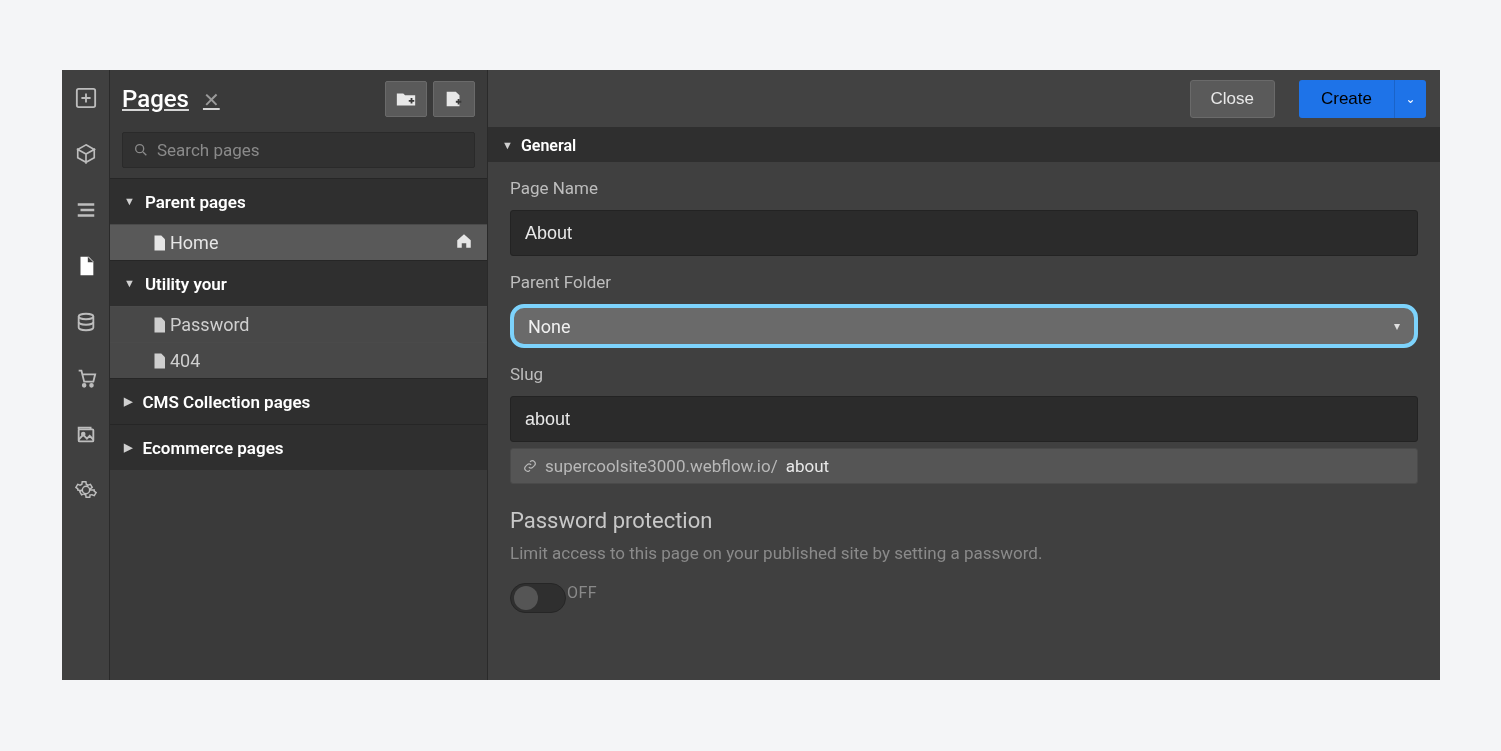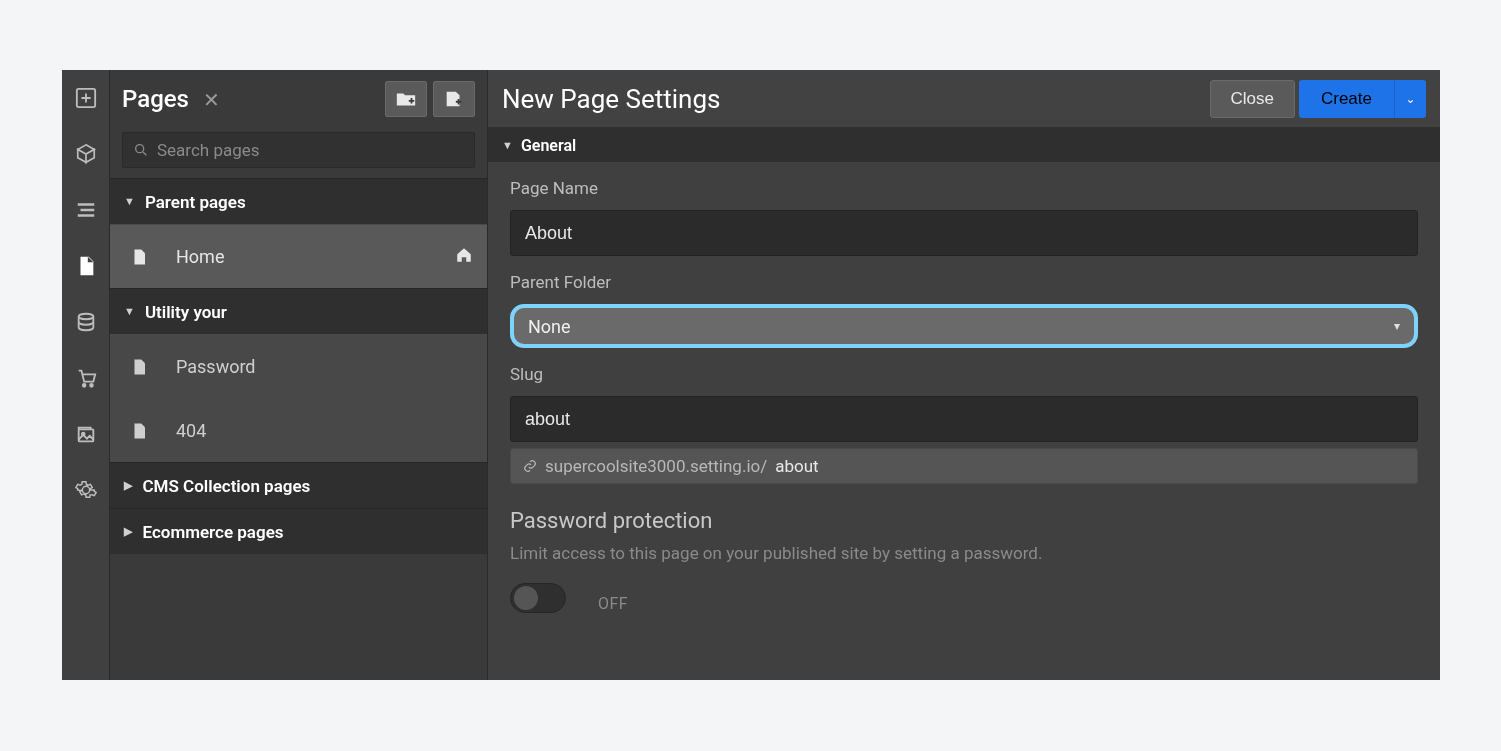--- a/index.html
+++ b/index.html
@@ -48,20 +48,21 @@
     border-right: 1px solid #2a2a2a;
     display: flex;
     flex-direction: column;
   }
   .pages-header {
     height: 58px;
     display: flex;
     align-items: center;
     padding: 0 12px;
     gap: 10px;
+    text-decoration: underline;
   }
   .pages-title {
     font-size: 24px;
     color: #fff;
     font-weight: 500;
   }
   .close-x {
     color: #9a9a9a;
     font-size: 20px;
     cursor: pointer;
@@ -100,25 +101,25 @@
     padding: 0 14px;
     gap:10px;
     font-size:17px;
     font-weight:600;
     color:#fff;
     cursor:pointer;
     border-top:1px solid #262626;
   }
   .tri { font-size:11px; color:#d0d0d0; }
   .page-row {
-    height: 64px;
+    height: 36px;
     background: #595959;
     display:flex; align-items:center;
-    padding: 0 14px 0 20px;
-    gap:28px;
+    padding: 0 14px 0 40px;
+    gap:2px;
     font-size:18px;
     color:#e6e6e6;
     cursor:pointer;
     border-top:1px solid #4a4a4a;
   }
   .page-row svg { width:18px; height:18px; color:#e6e6e6; }
   .page-row.dim { background:#484848; color:#cfcfcf; }
   .page-row.dim svg { color:#cfcfcf; }
   .home-glyph { margin-left:auto; color:#c8c8c8; }
   .panel-fill { flex:1; background:#3a3a3a; }
@@ -126,21 +127,21 @@
   
   .settings-panel { flex:1; background:#404040; display:flex; flex-direction:column; }
   .settings-header {
     height:58px;
     display:flex; align-items:center;
     padding: 0 14px;
     background:#424242;
     border-bottom:1px solid #2f2f2f;
   }
   .settings-title { font-size:26px; color:#fff; font-weight:400; }
-  .head-actions { margin-left:auto; display:flex; gap:4px; }
+  .head-actions { margin-left:auto; display:flex; gap:24px; }
   .btn-close {
     background:#5a5a5a; color:#e8e8e8;
     border:1px solid #6a6a6a;
     height:38px; padding:0 20px;
     font-size:17px; border-radius:3px;
     cursor:pointer;
   }
   .btn-create-wrap { display:flex; }
   .btn-create {
     background:#1e73e8; color:#000000;
@@ -208,21 +209,21 @@
     padding:0 12px;
     gap:8px;
     font-size:17px;
     color:#b8b8b8;
   }
   .url-bar svg { width:14px; height:14px; color:#b8b8b8; }
   .url-slug { color:#e8e8e8; }
 
   .pw-title { font-size:22px; color:#c8c8c8; margin-top:18px; }
   .pw-sub { font-size:17px; color:#8a8a8a; margin-top:4px; }
-  .toggle-wrap { display:flex; align-items:flex-end; gap:32px; margin-top:14px; }
+  .toggle-wrap { display:flex; align-items:flex-start; gap:1px; margin-top:14px; }
   .toggle {
     width:56px; height:30px; border-radius:15px;
     background:#2f2f2f;
     border:1px solid #262626;
     position:relative; cursor:pointer;
   }
   .toggle-knob {
     width:24px; height:24px; border-radius:50%;
     background:#555;
     position:absolute; left:3px; top:2px;
@@ -354,21 +355,20 @@
     </div>
     <div class="section-label-closed">
       <span class="tri">▶</span>
       <span>Ecommerce pages</span>
     </div>
     <div class="panel-fill"></div>
   </div>
 
   <div class="settings-panel">
     <div class="settings-header">
-      <span class="settings-title">New Page Settings</span>
       <div class="head-actions">
         <button class="btn-close">Close</button>
         <div class="btn-create-wrap">
           <button class="btn-create">Create</button>
           <button class="btn-create-caret">⌄</button>
         </div>
       </div>
     </div>
 
     <div class="section-bar">
@@ -385,21 +385,21 @@
         <span>None</span>
       </div>
 
       <div class="field-label">Slug</div>
       <input class="text-input" value="about" style="">
 
       <div class="url-bar">
         <svg viewBox="0 0 24 24">
             <path d="M10 14a5 5 0 007 0l3-3a5 5 0 00-7-7l-1 1M14 10a5 5 0 00-7 0l-3 3a5 5 0 007 7l1-1" fill="none" stroke="currentColor" stroke-width="2"></path>
           </svg>
-        <span>supercoolsite3000.setting.io/</span>
+        <span>supercoolsite3000.webflow.io/</span>
           <span class="url-slug">about</span>
       </div>
 
       <div class="pw-title">Password protection</div>
       <div class="pw-sub">Limit access to this page on your published site by setting a password.</div>
       <div class="toggle-wrap">
         <div class="toggle">
           <div class="toggle-knob"></div>
         </div>
         <span class="toggle-label">OFF</span>

